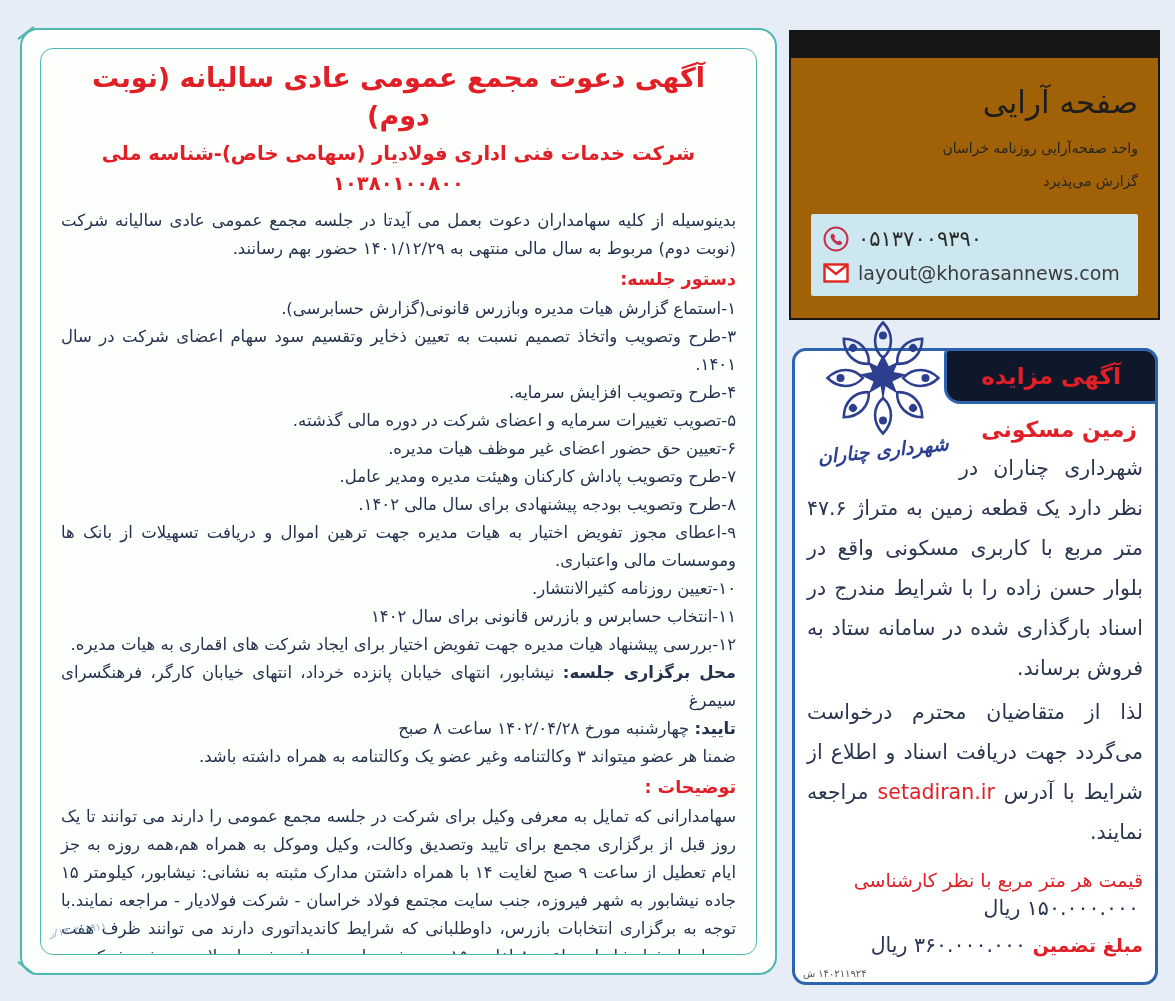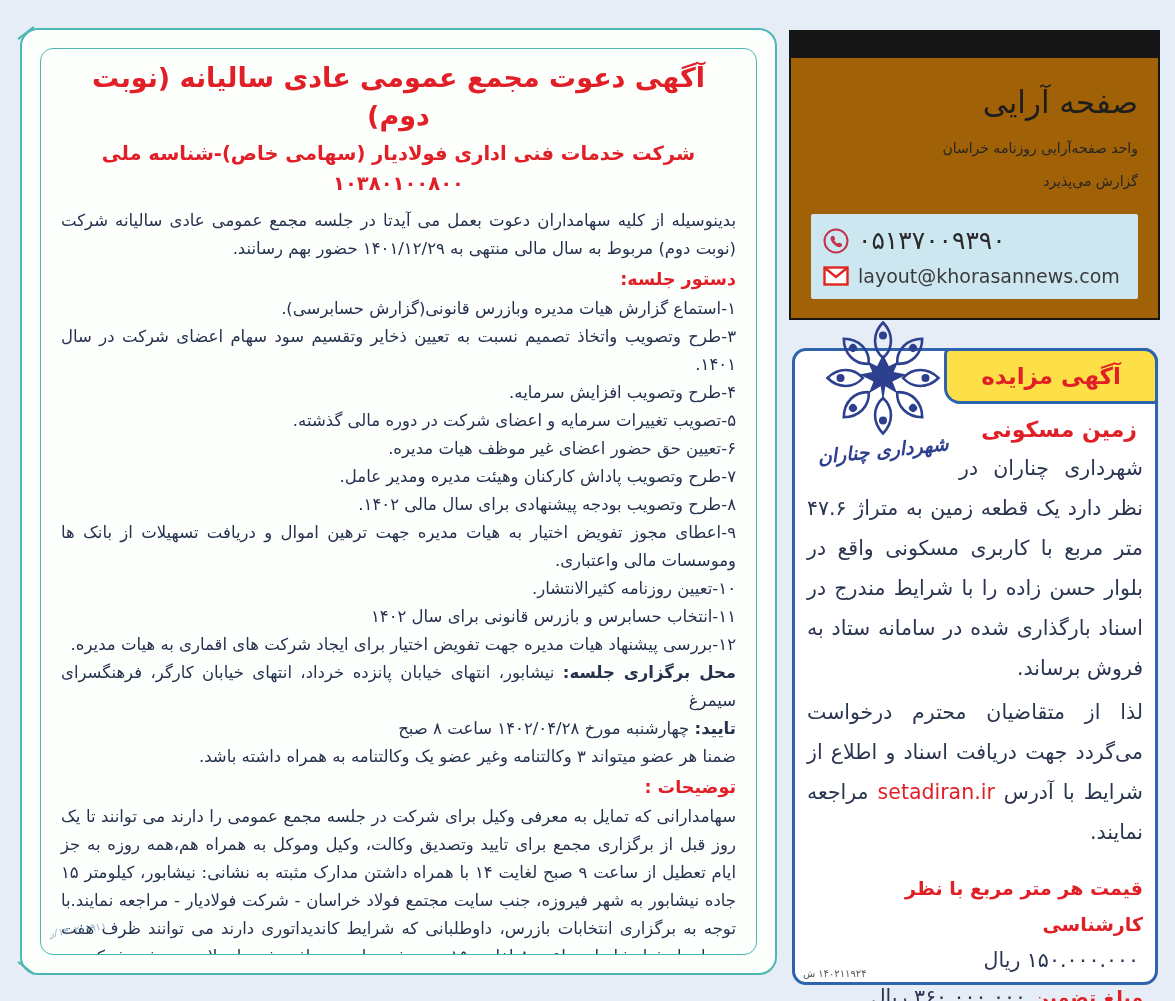--- a/index.html
+++ b/index.html
@@ -42,45 +42,45 @@
   }
   .layout-black-bar{height:26px;background:#161616;width:100%;}
   .layout-content{direction:rtl;text-align:right;padding:16px 20px 0 20px;}
   .layout-title{font-size:31px;color:#1d1d1d;line-height:40px;margin:8px 0 10px;}
   .layout-body{font-size:14px;color:#242424;line-height:33px;}
   .contact-panel{
     background:#cde7f1;margin-top:16px;padding:12px 12px;border-radius:2px;
     display:flex;flex-direction:column;gap:10px;
   }
   .contact-row{direction:ltr;display:flex;align-items:center;gap:9px;}
-  .phone-number{font-size:25px;color:#2a2a2a;letter-spacing:2px;}
+  .phone-number{font-size:21px;color:#2a2a2a;letter-spacing:2px;}
   .email-text{font-size:19px;color:#3a3a3a;}
   
   .auction-box{
     position:absolute;left:792px;top:348px;width:366px;height:637px;
     background:#ffffff;border:3px solid #2e63ad;border-radius:14px;box-sizing:border-box;
   }
   .auction-inner{position:relative;height:100%;padding:8px 12px 4px 12px;box-sizing:border-box;
     direction:rtl;color:#2a3550;}
   .auction-tab{
     position:absolute;top:-3px;right:-3px;width:208px;height:50px;
     border:3px solid #2e63ad;border-radius:6px 14px 4px 16px;
-    display:flex;align-items:center;justify-content:center;background:#fde047;text-align:right;
+    display:flex;align-items:center;justify-content:center;background:#0f172a;text-align:right;
   }
   .auction-title{color:#e01f26;font-weight:bold;font-size:23px;}
   .auction-subtitle{color:#e01f26;font-weight:bold;font-size:22px;text-align:right;
     margin:58px 6px 6px 0;}
   .muni-logo{float:left;width:152px;text-align:center;margin:-40px 0 4px 0;}
   .muni-logo-text{
     color:#2d3f8f;font-size:19px;font-weight:bold;font-style:italic;
     transform:rotate(-6deg);margin-top:-2px;
   }
   .auction-body{font-size:20.5px;line-height:40px;text-align:justify;margin:4px 0;}
   .setad-link{color:#e01f26;text-decoration:none;}
-  .price-label{color:#e01f26;font-weight:bold;font-size:19px;line-height:36px;clear:both;padding-top:14px;}
+  .price-label{color:#e01f26;font-weight:normal;font-size:19px;line-height:20px;clear:both;padding-top:14px;}
   .price-value{font-size:20.5px;line-height:36px;padding-right:4px;}
   .deposit-line{font-size:20.5px;line-height:38px;}
   .deposit-line .lbl{color:#e01f26;font-weight:bold;font-size:19px;}
   .auction-ref{position:absolute;bottom:3px;left:8px;font-size:10px;color:#555;
     display:flex;direction:ltr;gap:3px;}
 </style>
 </head>
 <body>
 
 <div class="main-box">

